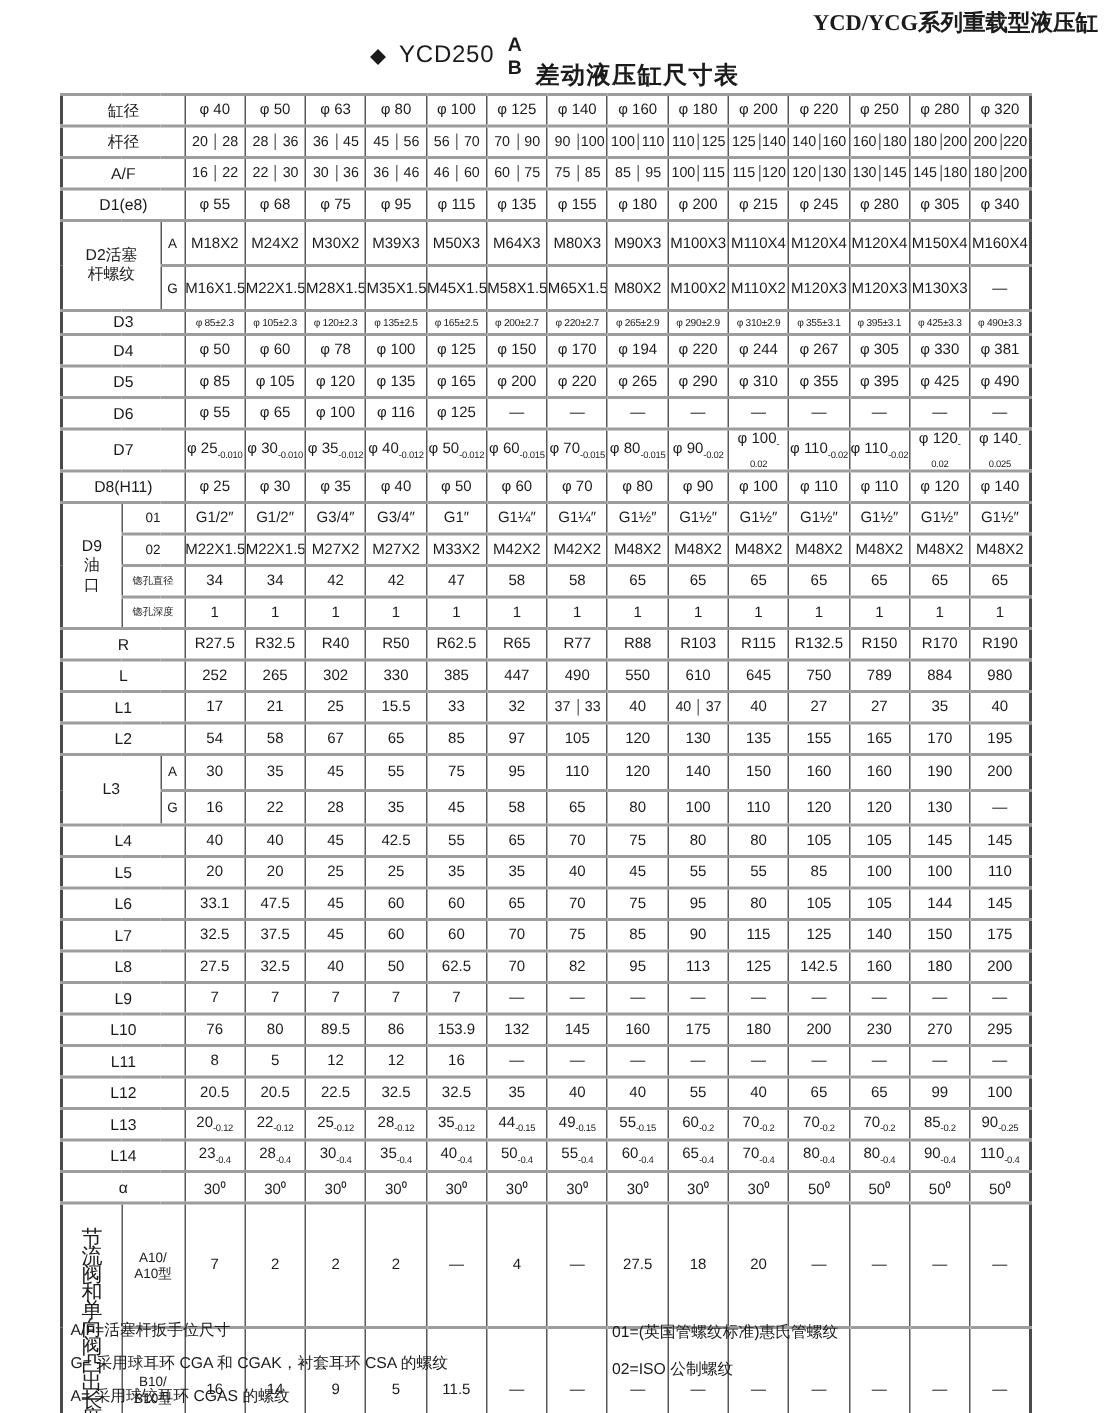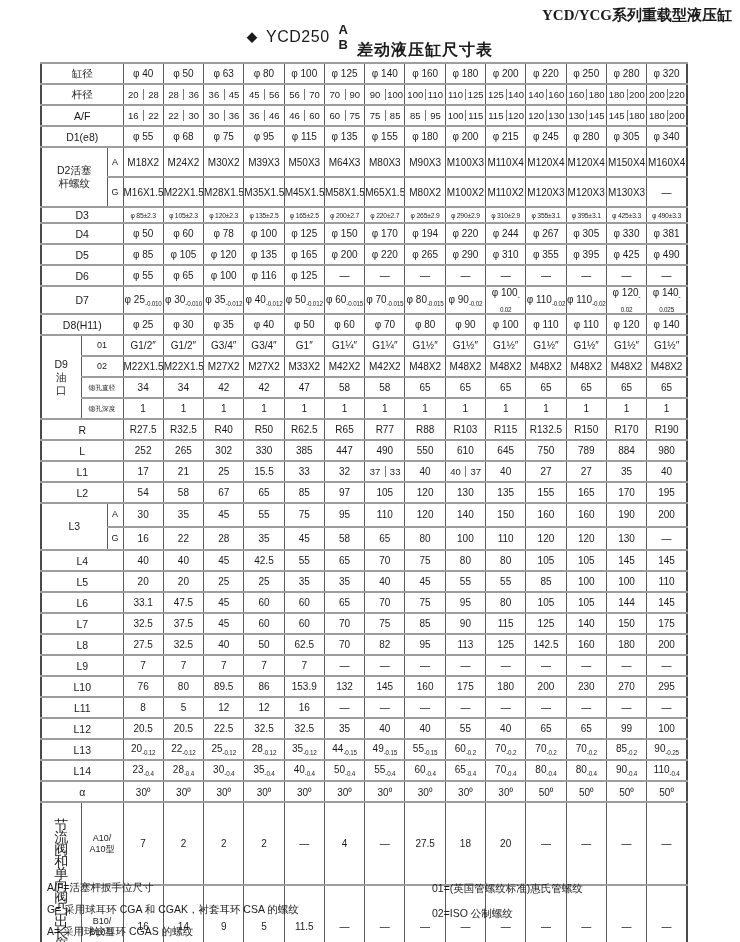--- a/index.html
+++ b/index.html
@@ -31,21 +31,21 @@
   .glab{font-size:10.5px;}
   .glab-in{white-space:pre-line;line-height:13px;margin:16px auto;}
   .glab.gwrap .glab-in{white-space:normal;width:24px;word-break:break-all;font-size:14px;line-height:12px;text-align:center;}
   .pair .half{display:inline-block;box-sizing:border-box;width:50%;font-size:9.5px;vertical-align:middle;}
   .pair .half + .half{border-left:1px solid #777;}
   sub.tol{font-size:6.3px;letter-spacing:-0.2px;}
 
   
   .notes{position:absolute;top:876px;left:0;width:740px;font-size:10.5px;}
   .notes-left{position:absolute;left:47px;top:0;line-height:22px;}
-  .notes-right{position:absolute;left:408px;top:0;line-height:25px;margin-left:24px;}
+  .notes-right{position:absolute;left:408px;top:0;line-height:25px;}
   .note-line{white-space:nowrap;}
 </style>
 </head>
 <body>
 
 <div class="page-header">
   <div class="series-title">YCD/YCG系列重载型液压缸</div>
   <div class="main-title">
     <span class="diamond">◆</span>
     <span class="model">YCD250</span>

